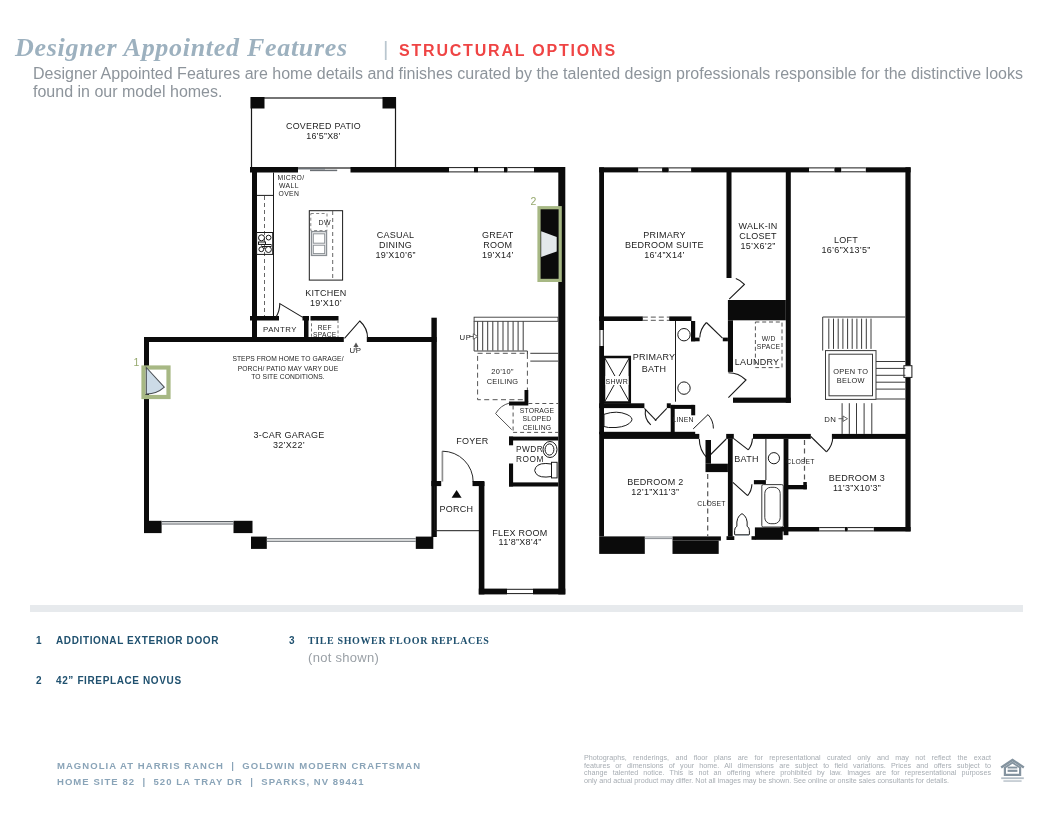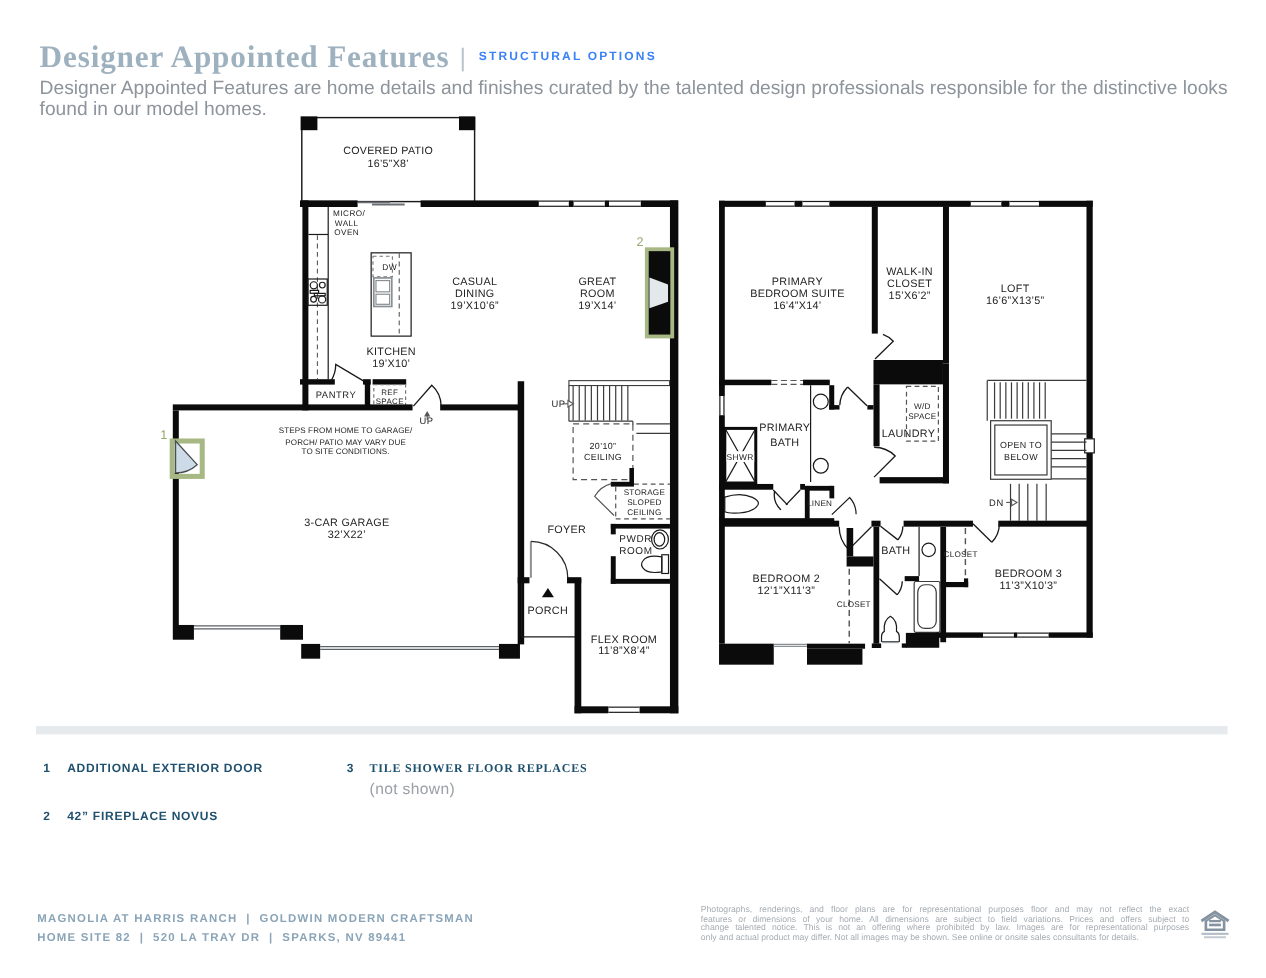--- a/index.html
+++ b/index.html
@@ -1,32 +1,32 @@
 <!DOCTYPE html>
 <html><head>
 <meta charset="utf-8">
 <style>
   html,body{margin:0;padding:0;background:#fff;}
   body{width:1055px;height:815px;position:relative;font-family:"Liberation Sans",sans-serif;overflow:hidden;}
   .abs{position:absolute;}
   .title-serif{font-family:"Liberation Serif",serif;font-weight:bold;color:#9db1bf;font-size:26px;letter-spacing:0.7px;line-height:1;}
   .title-pipe{font-family:"Liberation Sans",sans-serif;color:#b9c6cf;font-size:21px;font-weight:normal;line-height:1;}
-  .title-struct{font-family:"Liberation Sans",sans-serif;color:#3b82f6;font-size:10px;font-weight:bold;letter-spacing:1.8px;line-height:1;}
+  .title-struct{font-family:"Liberation Sans",sans-serif;color:#ef4444;font-size:16px;font-weight:bold;letter-spacing:1.8px;line-height:1;}
   .subtitle{color:#8d949b;font-size:16px;letter-spacing:0px;}
   .legend-num{color:#20516f;font-weight:bold;font-size:10px;letter-spacing:1px;}
   .legend-item{color:#20516f;font-weight:bold;font-size:10px;letter-spacing:0.62px;}
   .notshown{color:#9aa0a6;font-size:13px;letter-spacing:0.3px;}
-  .footer-left{color:#8aa4b8;font-weight:bold;font-size:9.5px;letter-spacing:1.05px;line-height:16.2px;}
+  .footer-left{color:#8aa4b8;font-weight:bold;font-size:9.5px;letter-spacing:1.05px;line-height:16.2px;margin-left:26px;}
   .disclaimer{color:#a7adb3;font-size:7.2px;line-height:7.7px;}
   .jl{text-align:justify;text-align-last:justify;}
 </style>
 </head>
 <body>
 
-<div class="abs title-serif" style="left:33px;top:34.5px;white-space:nowrap;">Designer Appointed Features</div>
+<div class="abs title-serif" style="left:15px;top:34.5px;white-space:nowrap;font-style:italic;">Designer Appointed Features</div>
 <div class="abs title-pipe" style="left:383px;top:38px;">|</div>
 <div class="abs title-struct" style="left:399px;top:43px;white-space:nowrap;">STRUCTURAL OPTIONS</div>
 
 <div class="abs subtitle" style="left:33px;top:65px;">Designer Appointed Features are home details and finishes curated by the talented design professionals responsible for the distinctive looks found in our model homes.</div>
 
 <svg class="abs" style="left:0;top:0;" width="1055" height="815" viewBox="0 0 1055 815" fill="none">
 <g stroke-linecap="butt">
 
 <g id="f1">
 
@@ -591,21 +591,21 @@
 <div class="abs legend-num" style="left:289px;top:635px;">3</div>
 <div class="abs legend-item" style="left:308px;top:635px;font-family:Liberation Serif, serif;">TILE SHOWER FLOOR REPLACES</div>
 <div class="abs notshown" style="left:308px;top:650px;">(not shown)</div>
 
 <div class="abs legend-num" style="left:36px;top:675px;">2</div>
 <div class="abs legend-item" style="left:56px;top:675px;text-align:right;">42” FIREPLACE NOVUS</div>
 
 <div class="abs footer-left" style="left:31px;top:758px;">MAGNOLIA AT HARRIS RANCH&nbsp;&nbsp;|&nbsp;&nbsp;GOLDWIN MODERN CRAFTSMAN<br>HOME SITE 82&nbsp;&nbsp;|&nbsp;&nbsp;520 LA TRAY DR&nbsp;&nbsp;|&nbsp;&nbsp;SPARKS, NV 89441</div>
 
 <div class="abs disclaimer" style="left:584px;top:754px;width:407px;">
-<div class="jl">Photographs, renderings, and floor plans are for representational purposes floor and may not reflect the exact</div>
+<div class="jl">Photographs, renderings, and floor plans are for representational curated only and may not reflect the exact</div>
 <div class="jl">features or dimensions of your home. All dimensions are subject to field variations. Prices and offers subject to</div>
 <div class="jl">change talented notice. This is not an offering where prohibited by law. Images are for representational purposes</div>
 <div>only and actual product may differ. Not all images may be shown. See online or onsite sales consultants for details.</div>
 </div>
 
 <svg class="abs" style="left:998px;top:756px;" width="30" height="30" viewBox="0 0 30 30">
   <path d="M14.5 2.5 L26.5 10.5 L25.2 12.5 L14.5 5.4 L3.8 12.5 L2.5 10.5 Z" fill="#84939f"></path>
   <path d="M5.8 11.2 L14.5 5.6 L23.2 11.2 L23.2 19.9 L5.8 19.9 Z" fill="#84939f"></path>
   <path d="M8 12 L14.5 7.8 L21 12 L21 17.7 L8 17.7 Z" fill="#fff"></path>
   <rect x="9.6" y="10.6" width="9.8" height="1.9" fill="#84939f"></rect>

